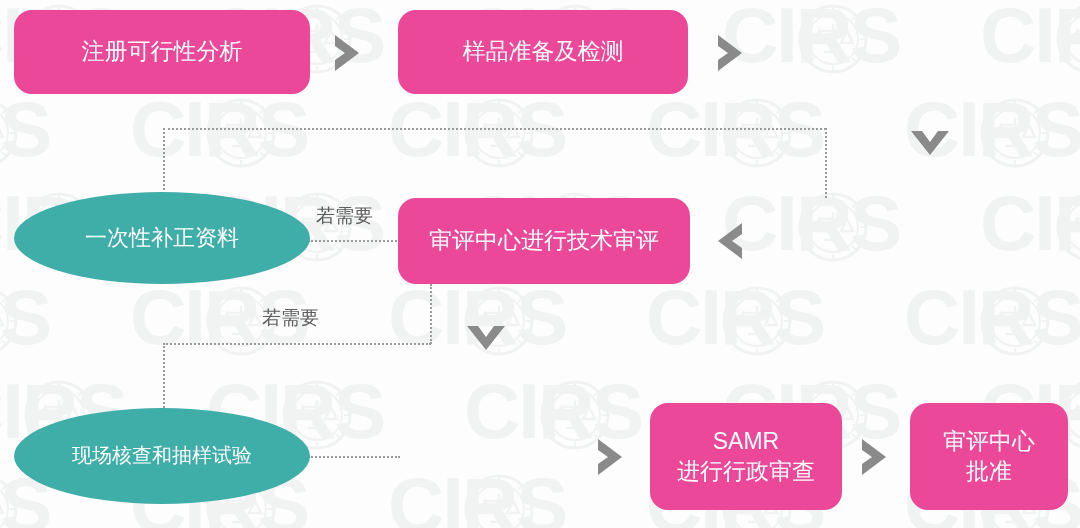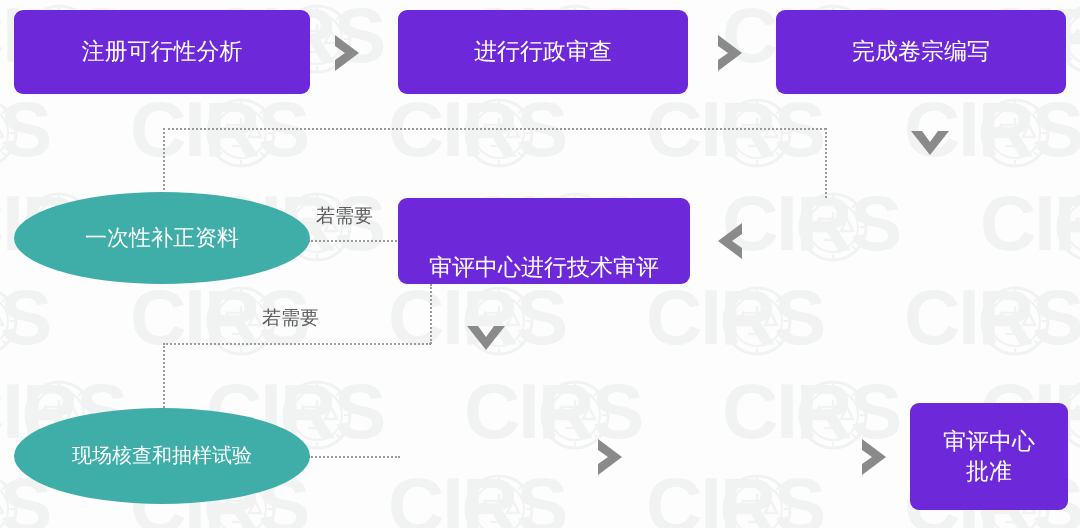--- a/index.html
+++ b/index.html
@@ -46,22 +46,22 @@
     display: flex;
     align-items: center;
     justify-content: center;
     text-align: center;
     color: #ffffff;
     line-height: 1.28;
     box-sizing: border-box;
     padding: 2px 6px;
   }
   .box {
-    background: #6d28d9;
-    border-radius: 9px;
+    background: #ec4899;
+    border-radius: 18px;
   }
   .ellipse {
     background: #3fada8;
     border-radius: 50%;
     text-align: center;
   }
   .node .lbl {
     display: block;
     white-space: pre-line;
   }
@@ -778,41 +778,42 @@
   <div class="dotseg dot-h" style="left:308px; top:456px; width:92px;"></div>
 
   <div class="edge-label" style="left:316px; top:203px;">若需要</div>
   <div class="edge-label" style="left:262px; top:305px;">若需要</div>
 
   <div class="node box" style="left:14px; top:10px; width:296px; height:84px; font-size:23px;">
     <span class="lbl">注册可行性分析</span>
   </div>
 
   <div class="node box" style="left:398px; top:10px; width:290px; height:84px; font-size:23px;">
-    <span class="lbl">进行行政审查</span>
-  </div>
-
-  <div class="node box" style="left:776px; top:10px; width:290px; height:84px; font-size:23px;">
-    <span class="lbl">完成卷宗编写</span>
-  </div>
+    <span class="lbl">样品准备及检测</span>
+  </div>
+
 
   <div class="node ellipse" style="left:14px; top:192px; width:296px; height:92px; font-size:22px;">
     <span class="lbl">一次性补正资料</span>
   </div>
 
-  <div class="node box" style="left:398px; top:198px; width:292px; height:86px; font-size:23px;align-items:flex-end;">
+  <div class="node box" style="left:398px; top:198px; width:292px; height:86px; font-size:23px;">
     <span class="lbl">审评中心进行技术审评</span>
   </div>
 
 
   <div class="node ellipse" style="left:14px; top:408px; width:296px; height:96px; font-size:20px;">
     <span class="lbl">现场核查和抽样试验</span>
   </div>
 
 
+  <div class="node box" style="left:650px; top:403px; width:192px; height:107px; font-size:23px;">
+    <span class="lbl">SAMR
+进行行政审查</span>
+  </div>
 
   <div class="node box" style="left:910px; top:403px; width:158px; height:107px; font-size:23px;">
     <span class="lbl">审评中心
 批准</span>
   </div>
 
   <div class="chev" style="left:329px; top:33px;">
     <svg width="42" height="40" viewBox="0 0 42 40">
         <path d="M6 2 L30 20 L6 38 L6 27 L16 20 L6 13 Z" fill="#8a8a8a"></path>
       </svg>

